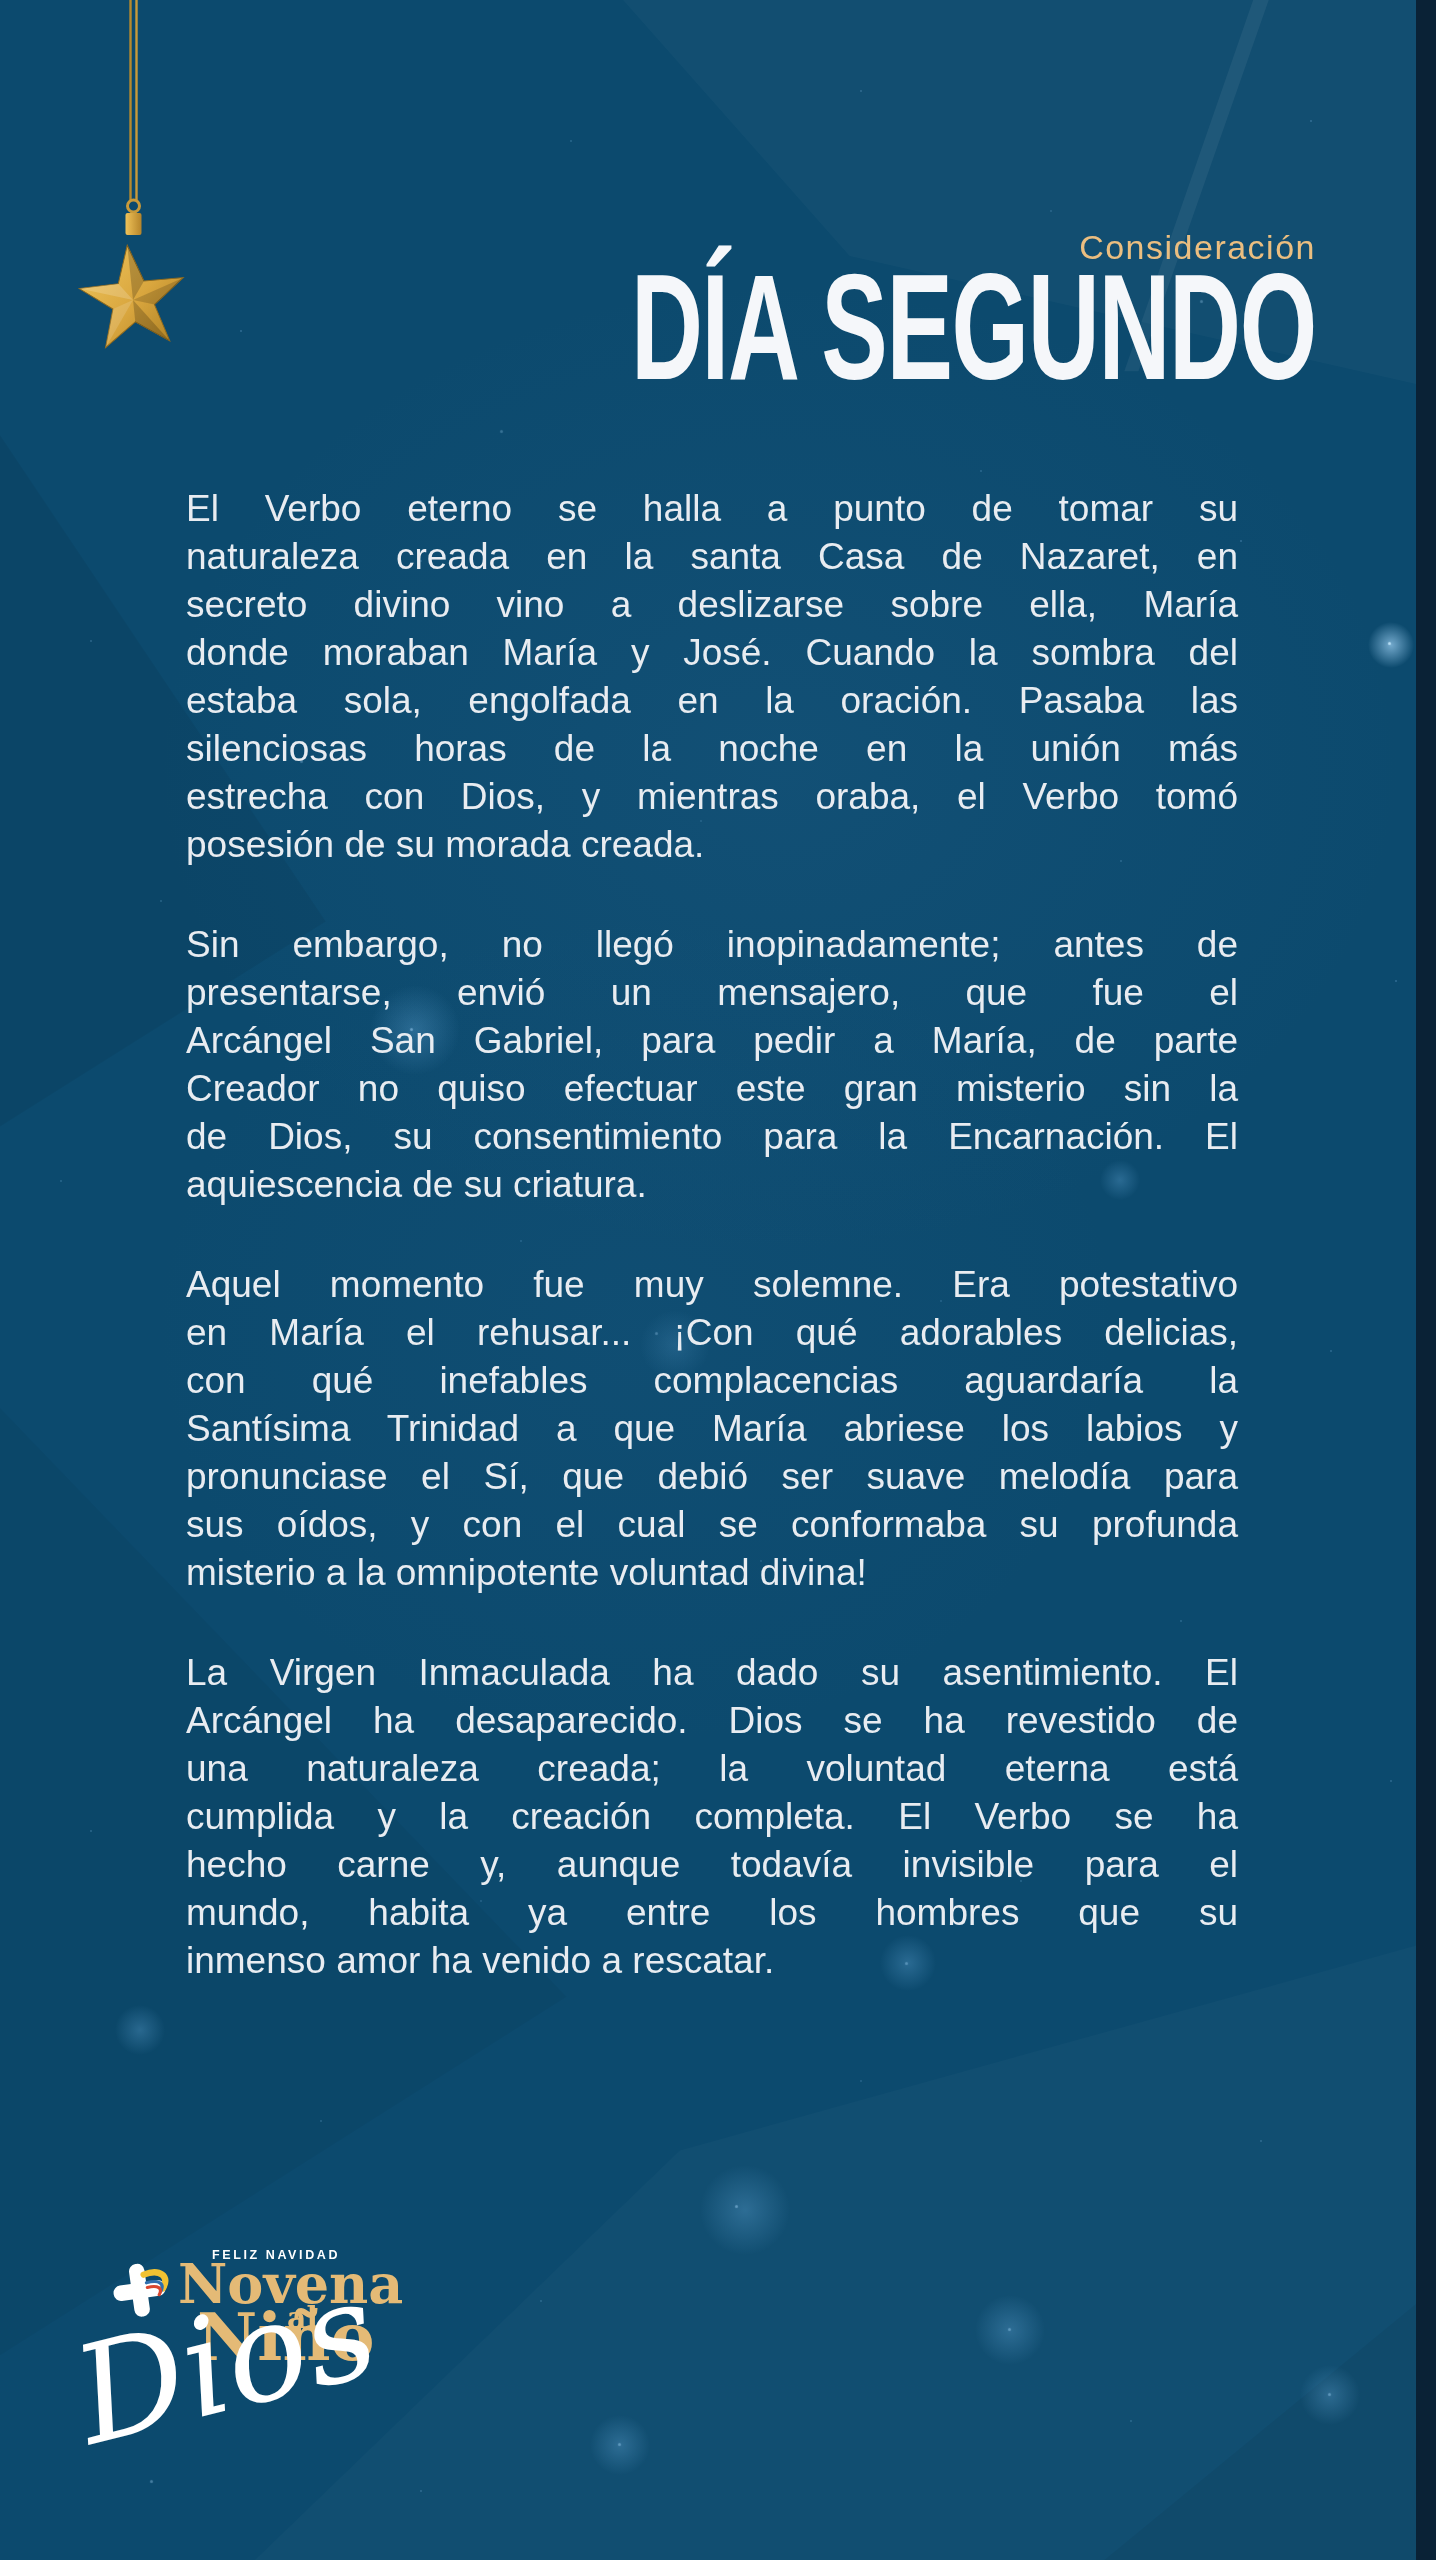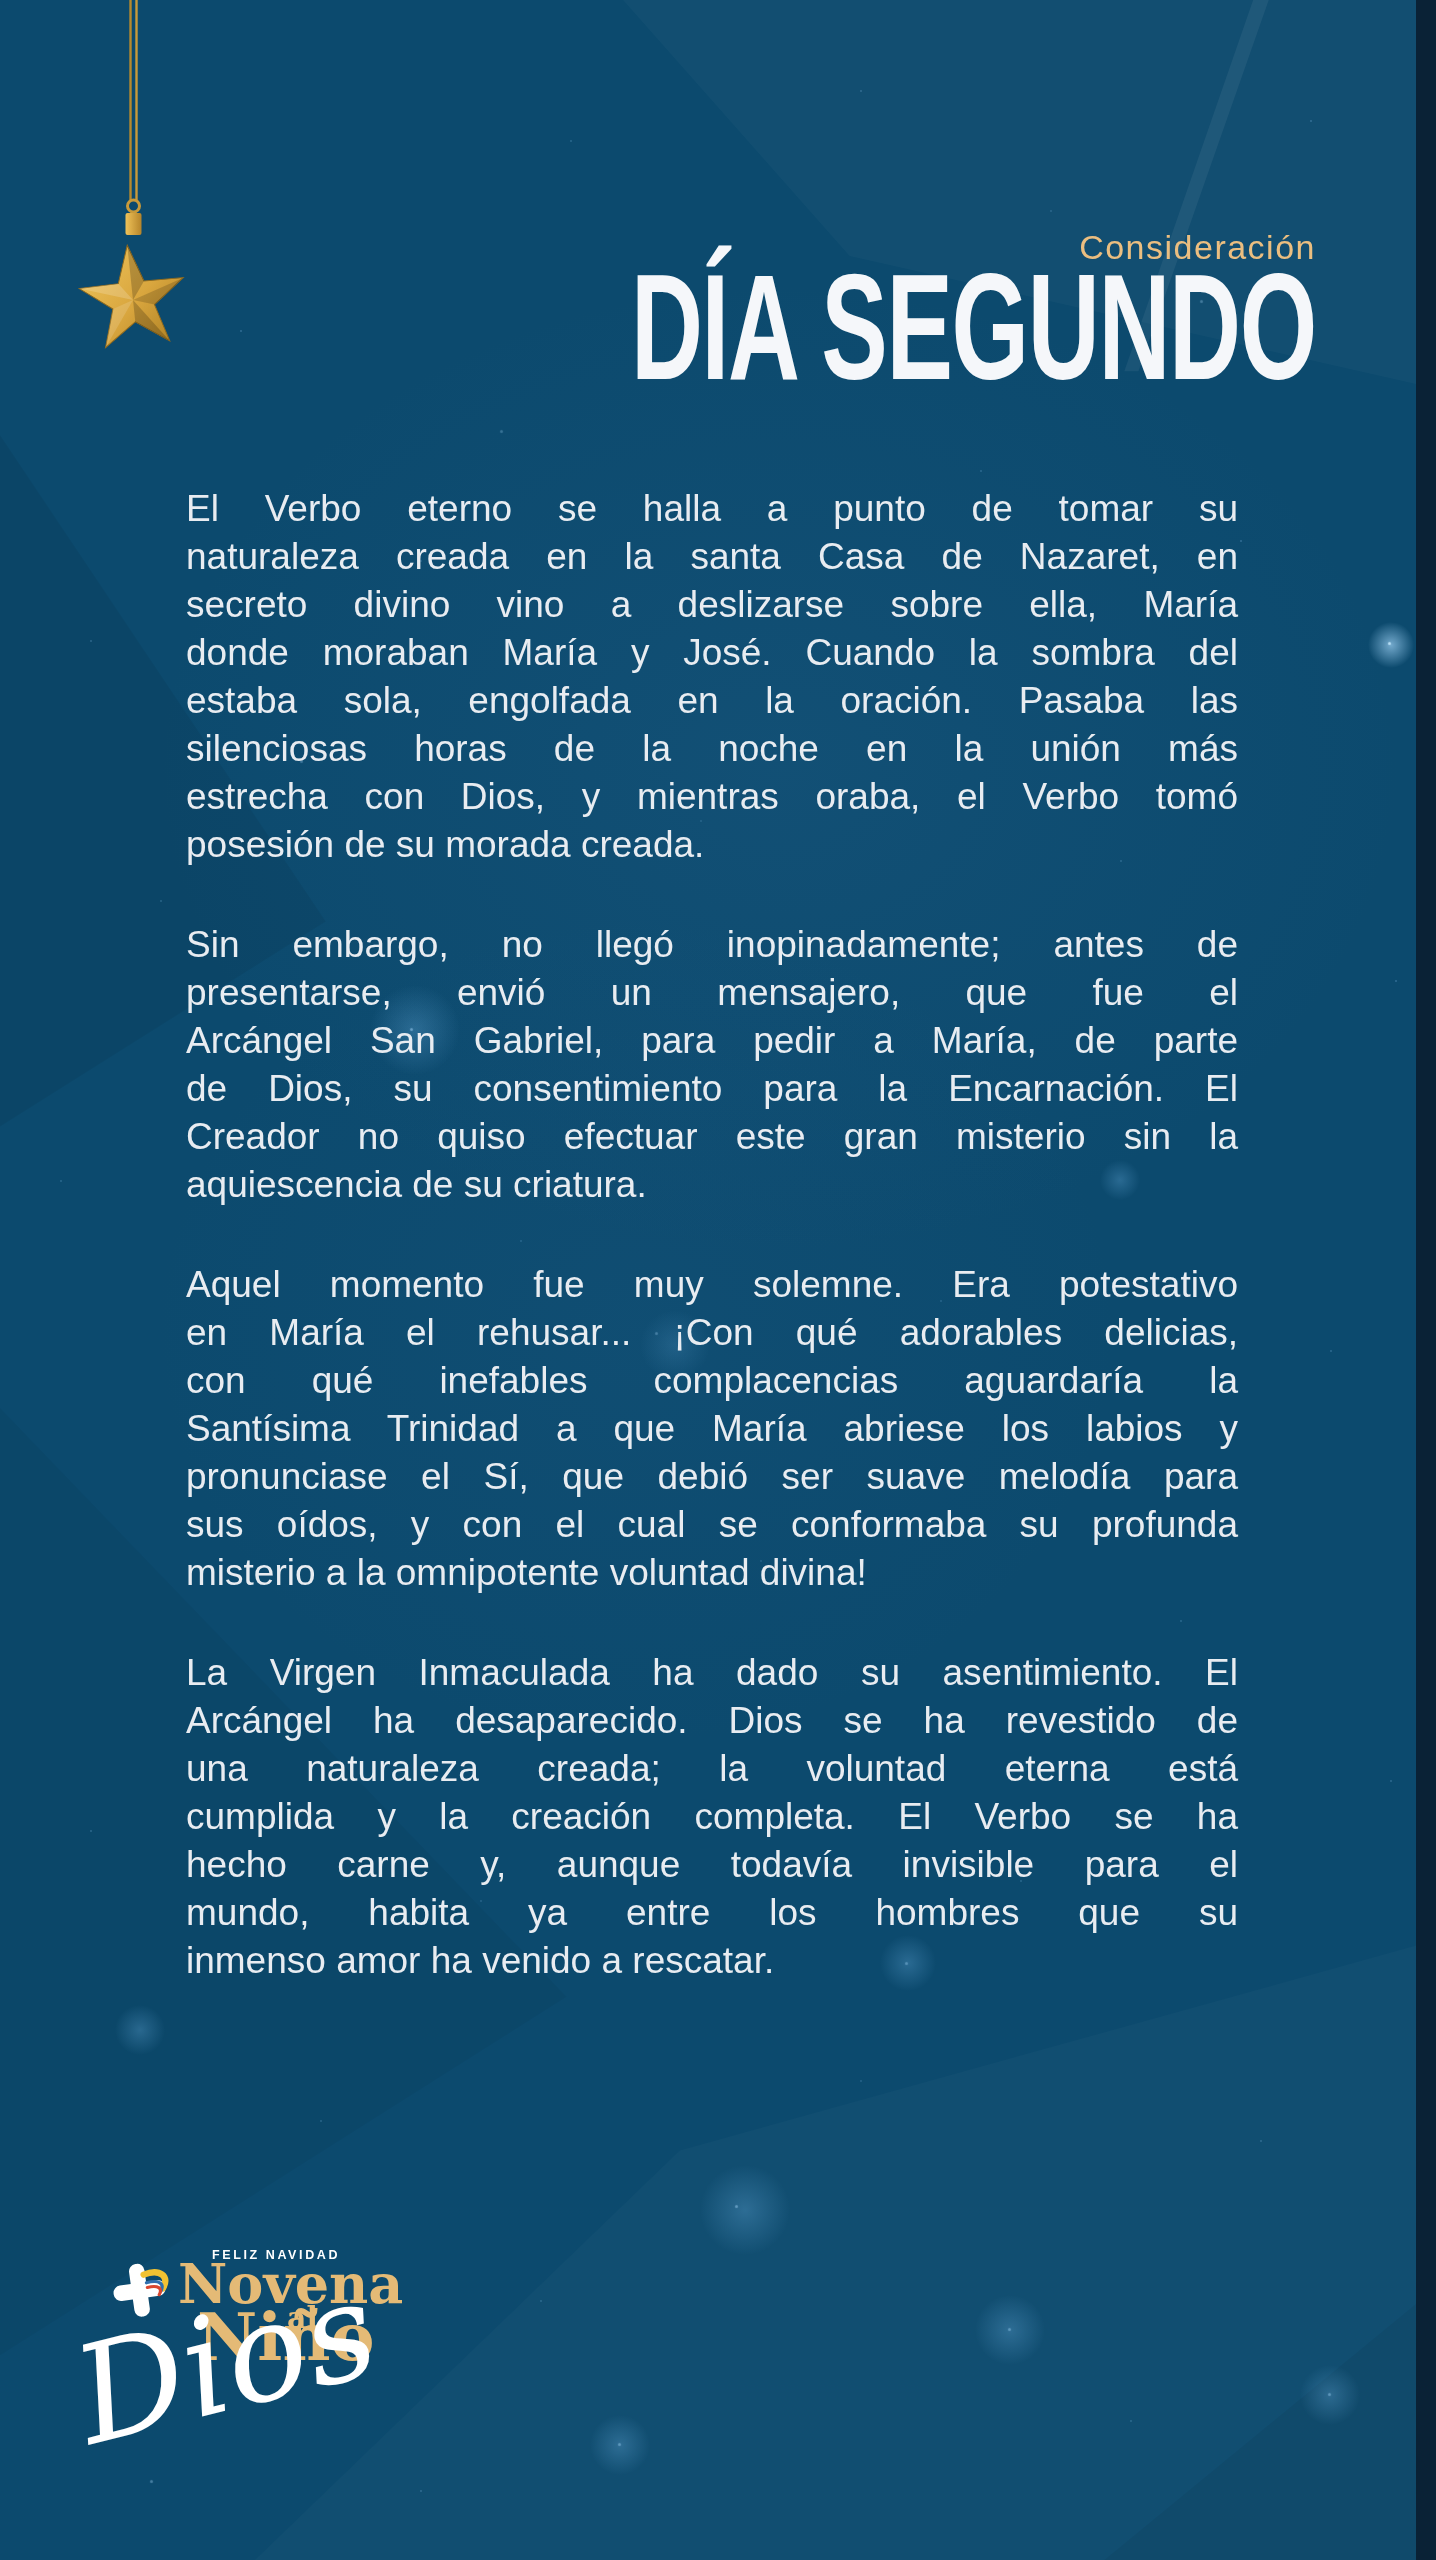--- a/index.html
+++ b/index.html
@@ -174,22 +174,22 @@
         <div class="line">donde moraban María y José. Cuando la sombra del</div>
         <div class="line">estaba sola, engolfada en la oración. Pasaba las</div>
         <div class="line">silenciosas horas de la noche en la unión más</div>
         <div class="line">estrecha con Dios, y mientras oraba, el Verbo tomó</div>
         <div class="line last">posesión de su morada creada.</div>
       </div>
       <div class="para">
         <div class="line">Sin embargo, no llegó inopinadamente; antes de</div>
         <div class="line">presentarse, envió un mensajero, que fue el</div>
         <div class="line">Arcángel San Gabriel, para pedir a María, de parte</div>
+        <div class="line">Creador no quiso efectuar este gran misterio sin la</div>
         <div class="line">de Dios, su consentimiento para la Encarnación. El</div>
-        <div class="line">Creador no quiso efectuar este gran misterio sin la</div>
         <div class="line last">aquiescencia de su criatura.</div>
       </div>
       <div class="para">
         <div class="line">Aquel momento fue muy solemne. Era potestativo</div>
         <div class="line">en María el rehusar... ¡Con qué adorables delicias,</div>
         <div class="line">con qué inefables complacencias aguardaría la</div>
         <div class="line">Santísima Trinidad a que María abriese los labios y</div>
         <div class="line">pronunciase el Sí, que debió ser suave melodía para</div>
         <div class="line">sus oídos, y con el cual se conformaba su profunda</div>
         <div class="line last">misterio a la omnipotente voluntad divina!</div>

